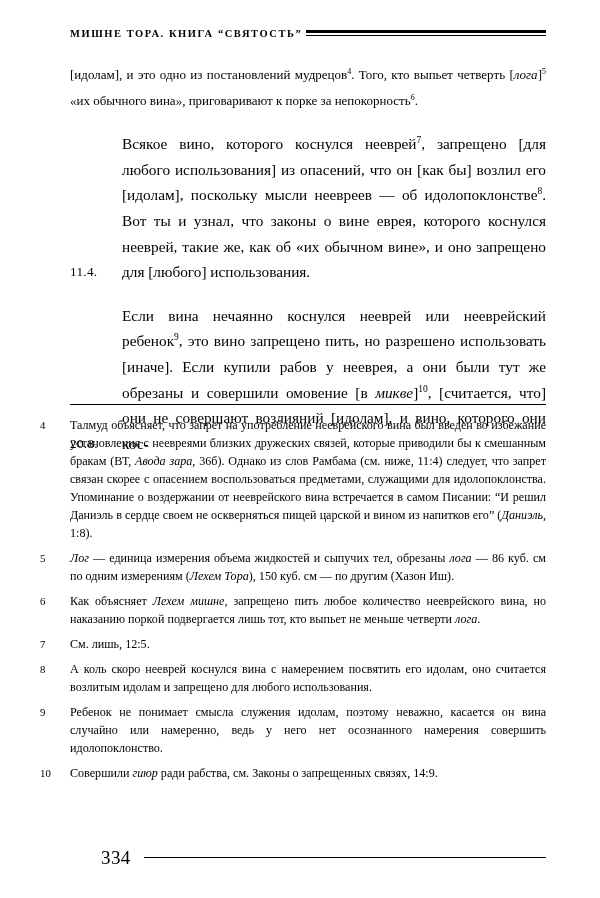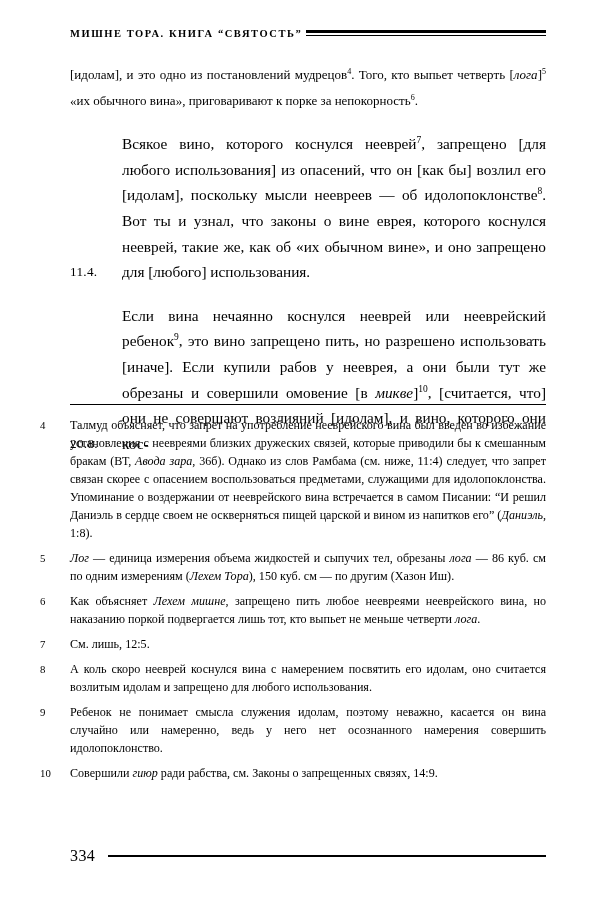--- a/index.html
+++ b/index.html
@@ -154,24 +154,25 @@
   
   .folio {
     position: absolute;
     left: 70px;
     top: 848px;
     width: 476px;
     display: flex;
     align-items: center;
   }
   .folio-num {
-    font-size: 16px;
+    font-size: 19px;
     letter-spacing: 0.4px;
     line-height: 1;
     white-space: nowrap;
+    margin-left: 31px;
   }
   .folio-rule {
     flex: 1 1 auto;
     margin-left: 13px;
     height: 1.2px;
     background: #000;
   }
 </style>
 </head>
 <body>
@@ -208,21 +209,21 @@
       <div class="fn-text"><span>Талмуд объясняет, что запрет на употребление нееврейского вина был введен во избежание установления с неевреями близких дружеских связей, которые приводили бы к смешанным бракам (ВТ, </span><i>Авода зара</i><span>, 36б). Однако из слов Рамбама (см. ниже, 11:4) следует, что запрет связан скорее с опасением воспользоваться предметами, служащими для идолопоклонства. Упоминание о воздержании от нееврейского вина встречается в самом Писании: “И решил Даниэль в сердце своем не оскверняться пищей царской и вином из напитков его” (</span><i>Даниэль</i><span>, 1:8).</span></div>
     </div>
 
     <div class="fnote">
       <div class="fn-num">5</div>
       <div class="fn-text"><i>Лог</i><span> — единица измерения объема жидкостей и сыпучих тел, обрезаны </span><i>лога</i><span> — 86 куб. см по одним измерениям (</span><i>Лехем Тора</i><span>), 150 куб. см — по другим (Хазон Иш).</span></div>
     </div>
 
     <div class="fnote">
       <div class="fn-num">6</div>
-      <div class="fn-text"><span>Как объясняет </span><i>Лехем мишне</i><span>, запрещено пить любое неевреями нееврейского вина, но наказанию поркой подвергается лишь тот, кто выпьет не меньше четверти </span><i>лога</i><span>.</span></div>
+      <div class="fn-text"><span>Как объясняет </span><i>Лехем мишне</i><span>, запрещено пить любое количество нееврейского вина, но наказанию поркой подвергается лишь тот, кто выпьет не меньше четверти </span><i>лога</i><span>.</span></div>
     </div>
 
     <div class="fnote">
       <div class="fn-num">7</div>
       <div class="fn-text">См. лишь, 12:5.</div>
     </div>
 
     <div class="fnote">
       <div class="fn-num">8</div>
       <div class="fn-text">А коль скоро нееврей коснулся вина с намерением посвятить его идолам, оно считается возлитым идолам и запрещено для любого использования.</div>

